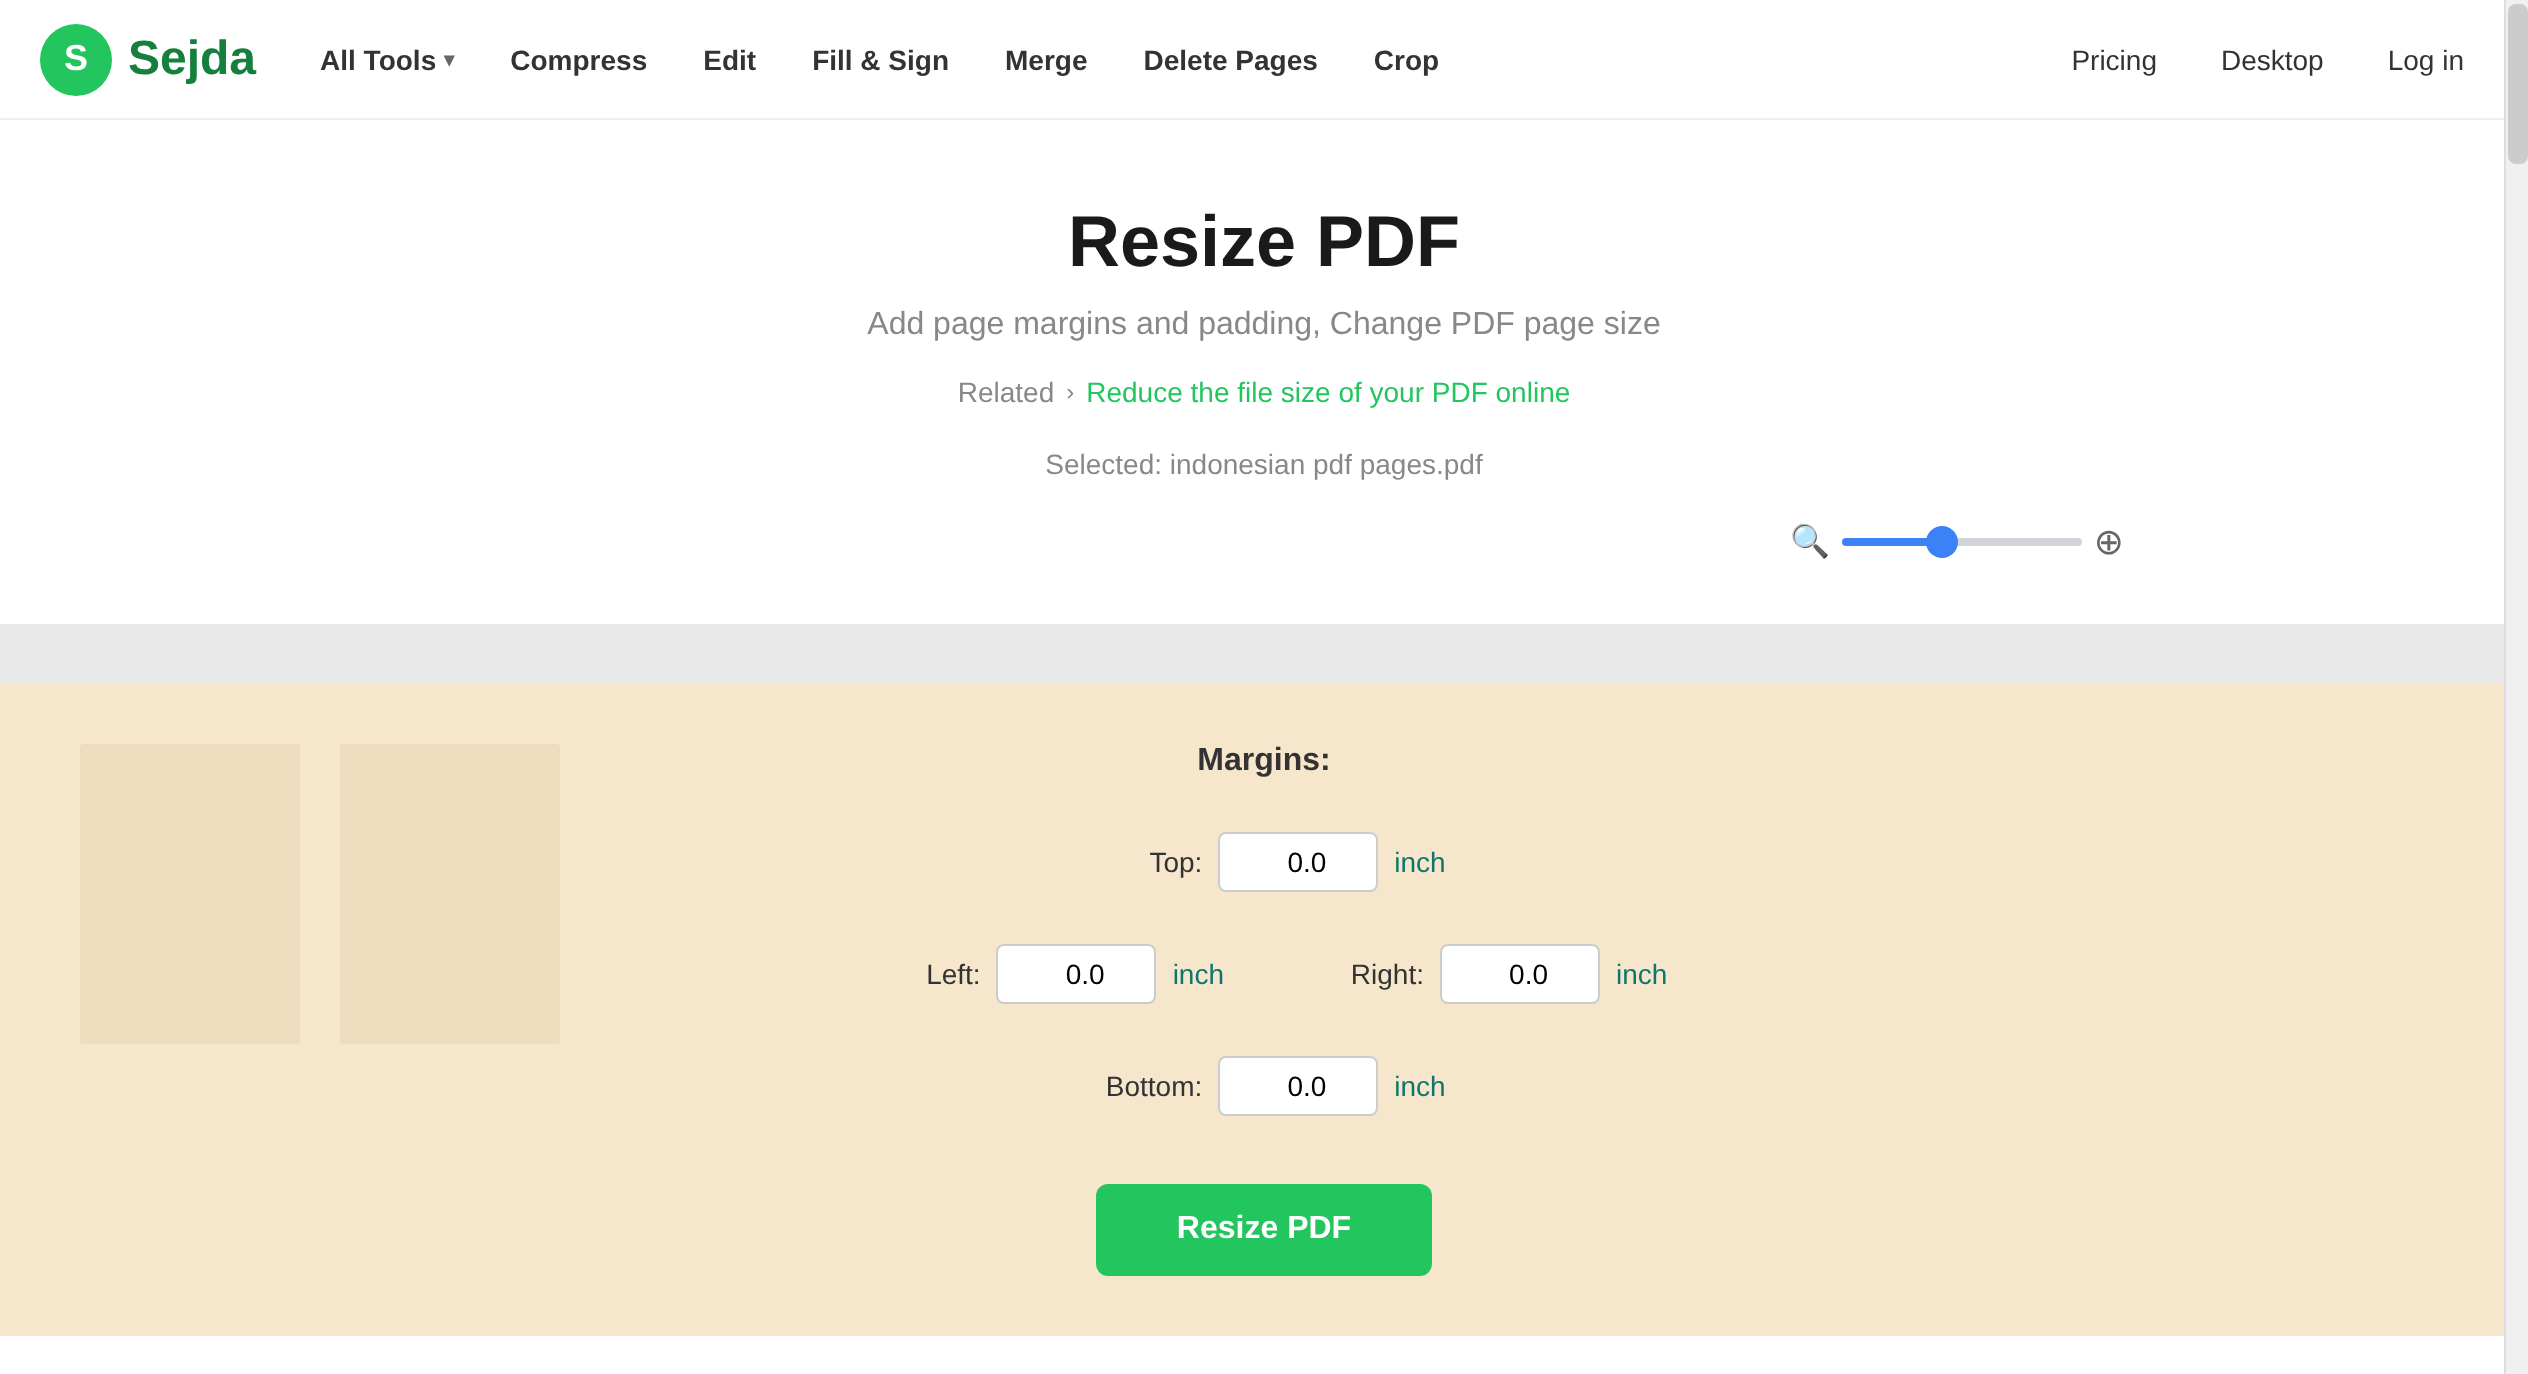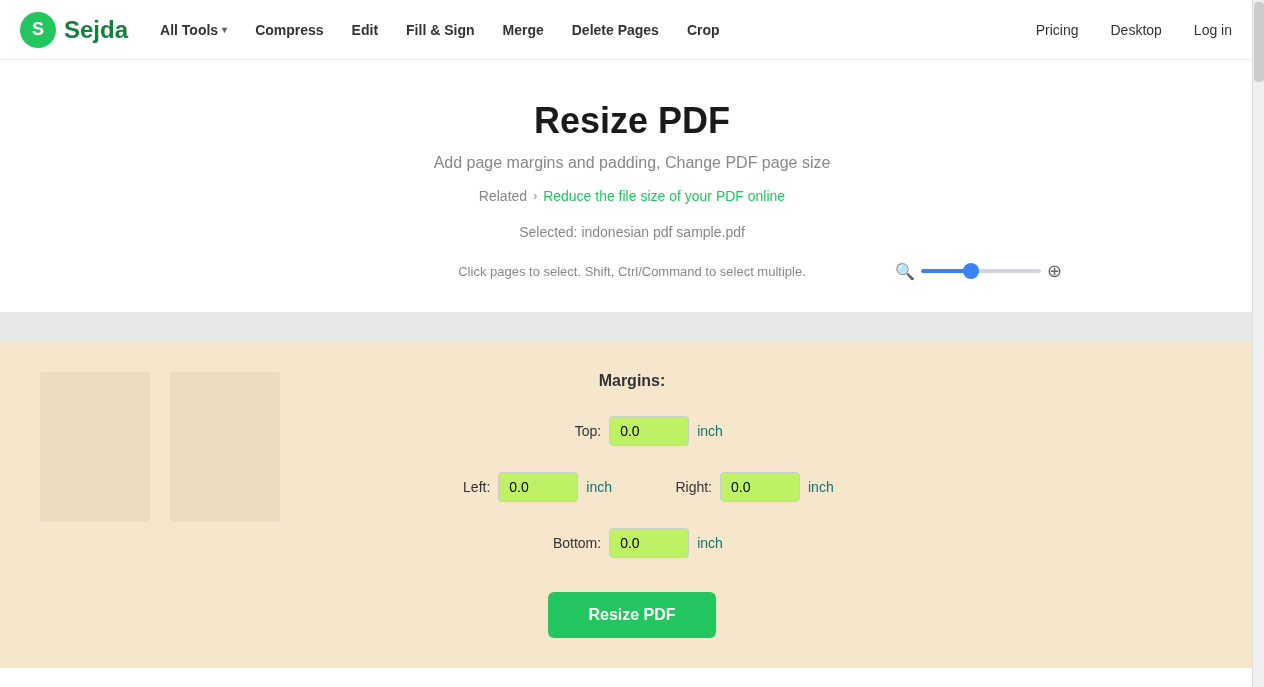--- a/index.html
+++ b/index.html
@@ -111,21 +111,21 @@
     }
     .margins-title {
       font-size: 16px; font-weight: 700; color: #333;
     }
     .margin-row {
       display: flex; align-items: center; gap: 8px;
     }
     .margin-label { font-size: 14px; color: #333; font-weight: 500; min-width: 60px; text-align: right; }
     .margin-input {
       width: 80px; padding: 6px 10px; border: 1px solid #ccc; border-radius: 4px;
-      font-size: 14px; text-align: left; background: #bef264; outline: none;
+      font-size: 14px; text-align: right; background: #ffffff; outline: none;
     }
     .margin-unit { font-size: 14px; color: #0f766e; }
     .middle-row {
       display: flex; align-items: center; gap: 40px;
     }
     .resize-btn {
       background: #22c55e; color: #fff; border: none; border-radius: 6px;
       padding: 14px 40px; font-size: 16px; font-weight: 600; cursor: pointer;
       margin-top: 8px;
     }
@@ -166,26 +166,25 @@
 <div class="main-content">
   <h1 class="page-title">Resize PDF</h1>
   <p class="page-subtitle">Add page margins and padding, Change PDF page size</p>
 
   <div class="related-row">
     <span class="related-label">Related</span>
     <span class="related-arrow">›</span>
     <a class="related-link">Reduce the file size of your PDF online</a>
   </div>
 
-  <p class="selected-file">Selected: indonesian pdf sample.pdf</p>
+  <p class="selected-file">Selected: indonesian pdf pages.pdf</p>
 
   <div class="page-controls">
     <div style="flex:1"></div>
     <div style="flex:2; text-align:center;">
-      <div class="page-select-info">Click pages to select. Shift, Ctrl/Command to select multiple.</div>
     </div>
     <div style="flex:1; display:flex; justify-content:flex-end; align-items:center;">
       <div class="zoom-control">
         <span class="zoom-icon">🔍</span>
         <input type="range" class="zoom-slider" min="0" max="100" value="40" style="">
         <span class="zoom-icon" style="font-size:18px;">⊕</span>
       </div>
     </div>
   </div>
 </div>

